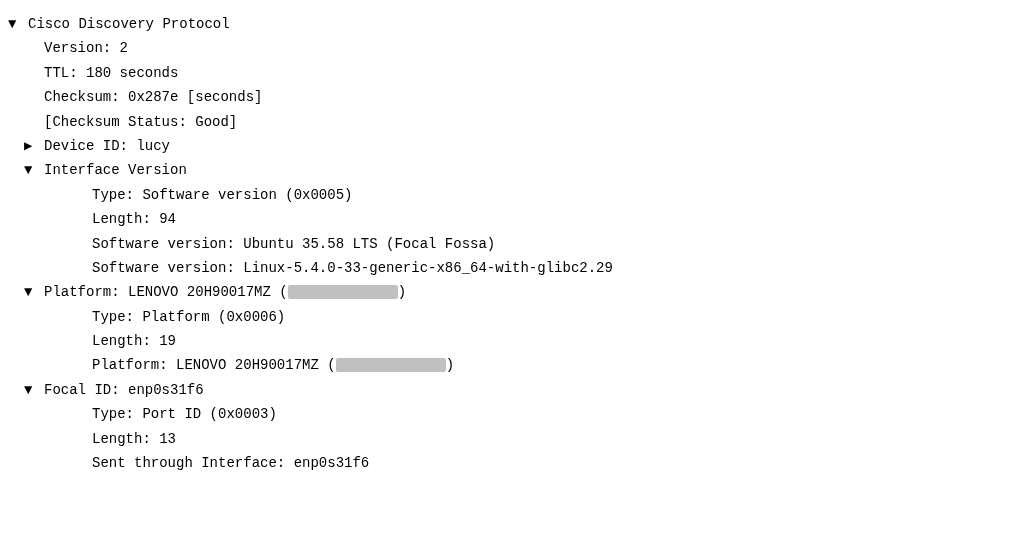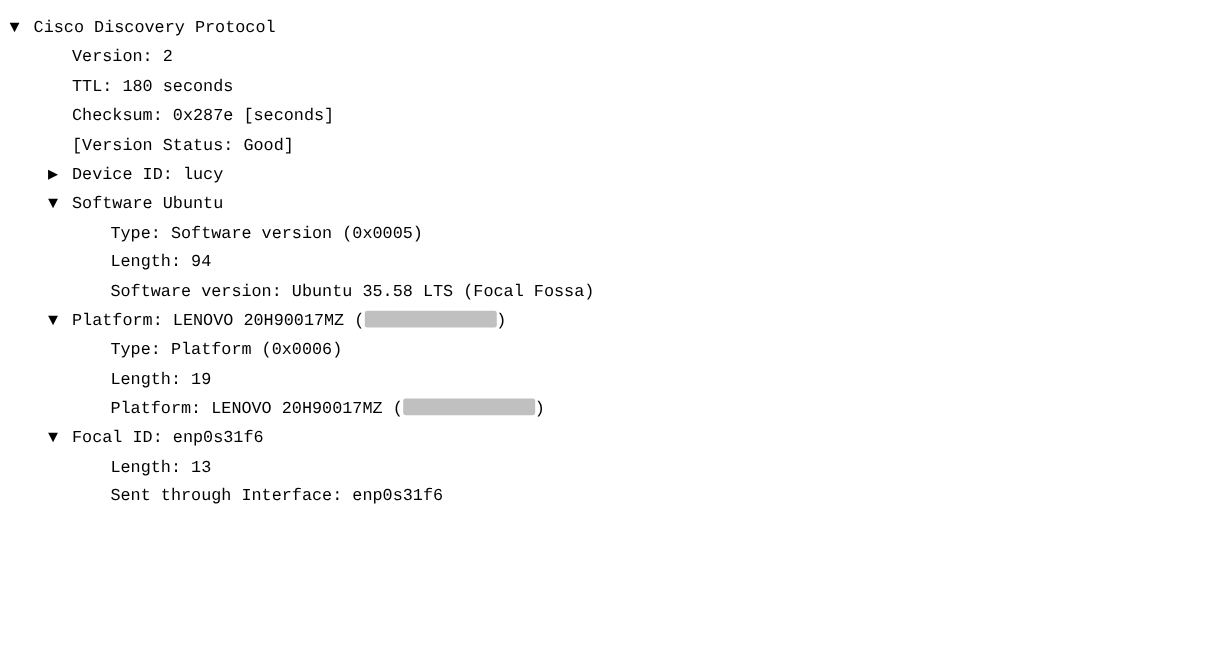--- a/index.html
+++ b/index.html
@@ -24,21 +24,21 @@
     }
 
     .tree-item {
       display: flex;
       align-items: flex-start;
       padding: 1px 0;
       line-height: 1.6;
     }
 
     .indent-0 { padding-left: 8px; }
-    .indent-1 { padding-left: 40px; }
+    .indent-1 { padding-left: 24px; }
     .indent-2 { padding-left: 72px; }
 
     .toggle-icon {
       display: inline-block;
       width: 16px;
       min-width: 16px;
       margin-right: 4px;
       cursor: pointer;
       user-select: none;
       color: #000;
@@ -91,41 +91,45 @@
       <div class="tree-item indent-1">
         <span class="toggle-placeholder"></span>
         <span class="item-text">TTL: 180 seconds</span>
       </div>
       <div class="tree-item indent-1">
         <span class="toggle-placeholder"></span>
         <span class="item-text">Checksum: 0x287e [seconds]</span>
       </div>
       <div class="tree-item indent-1">
         <span class="toggle-placeholder"></span>
-        <span class="item-text">[Version Status: Good]</span>
+        <span class="item-text">[Checksum Status: Good]</span>
       </div>
       <div class="tree-item indent-1">
         <span class="toggle-icon">▶</span>
         <span class="item-text">Device ID: lucy</span>
       </div>
       <div class="tree-item indent-1">
         <span class="toggle-icon">▼</span>
-        <span class="item-text">Software Ubuntu</span>
+        <span class="item-text">Interface Version</span>
       </div>
       <div class="tree-item indent-2">
         <span class="toggle-placeholder"></span>
         <span class="item-text">Type: Software version (0x0005)</span>
       </div>
       <div class="tree-item indent-2">
         <span class="toggle-placeholder"></span>
         <span class="item-text">Length: 94</span>
       </div>
       <div class="tree-item indent-2">
         <span class="toggle-placeholder"></span>
         <span class="item-text">Software version: Ubuntu 35.58 LTS (Focal Fossa)</span>
+      </div>
+      <div class="tree-item indent-2">
+        <span class="toggle-placeholder"></span>
+        <span class="item-text">Software version: Linux-5.4.0-33-generic-x86_64-with-glibc2.29</span>
       </div>
       <div class="tree-item indent-1">
         <span class="toggle-icon">▼</span>
         <span class="item-text">Platform: LENOVO 20H90017MZ (<span class="blurred blurred-sm">            </span><span>)</span></span>
       </div>
       <div class="tree-item indent-2">
         <span class="toggle-placeholder"></span>
         <span class="item-text">Type: Platform (0x0006)</span>
       </div>
       <div class="tree-item indent-2">
@@ -135,20 +139,24 @@
       <div class="tree-item indent-2">
         <span class="toggle-placeholder"></span>
         <span class="item-text">Platform: LENOVO 20H90017MZ (<span class="blurred blurred-sm">            </span><span>)</span></span>
       </div>
       <div class="tree-item indent-1">
         <span class="toggle-icon">▼</span>
         <span class="item-text">Focal ID: enp0s31f6</span>
       </div>
       <div class="tree-item indent-2">
         <span class="toggle-placeholder"></span>
+        <span class="item-text">Type: Port ID (0x0003)</span>
+      </div>
+      <div class="tree-item indent-2">
+        <span class="toggle-placeholder"></span>
         <span class="item-text">Length: 13</span>
       </div>
       <div class="tree-item indent-2">
         <span class="toggle-placeholder"></span>
         <span class="item-text">Sent through Interface: enp0s31f6</span>
       </div>
     </div>
 
 </div>
 

